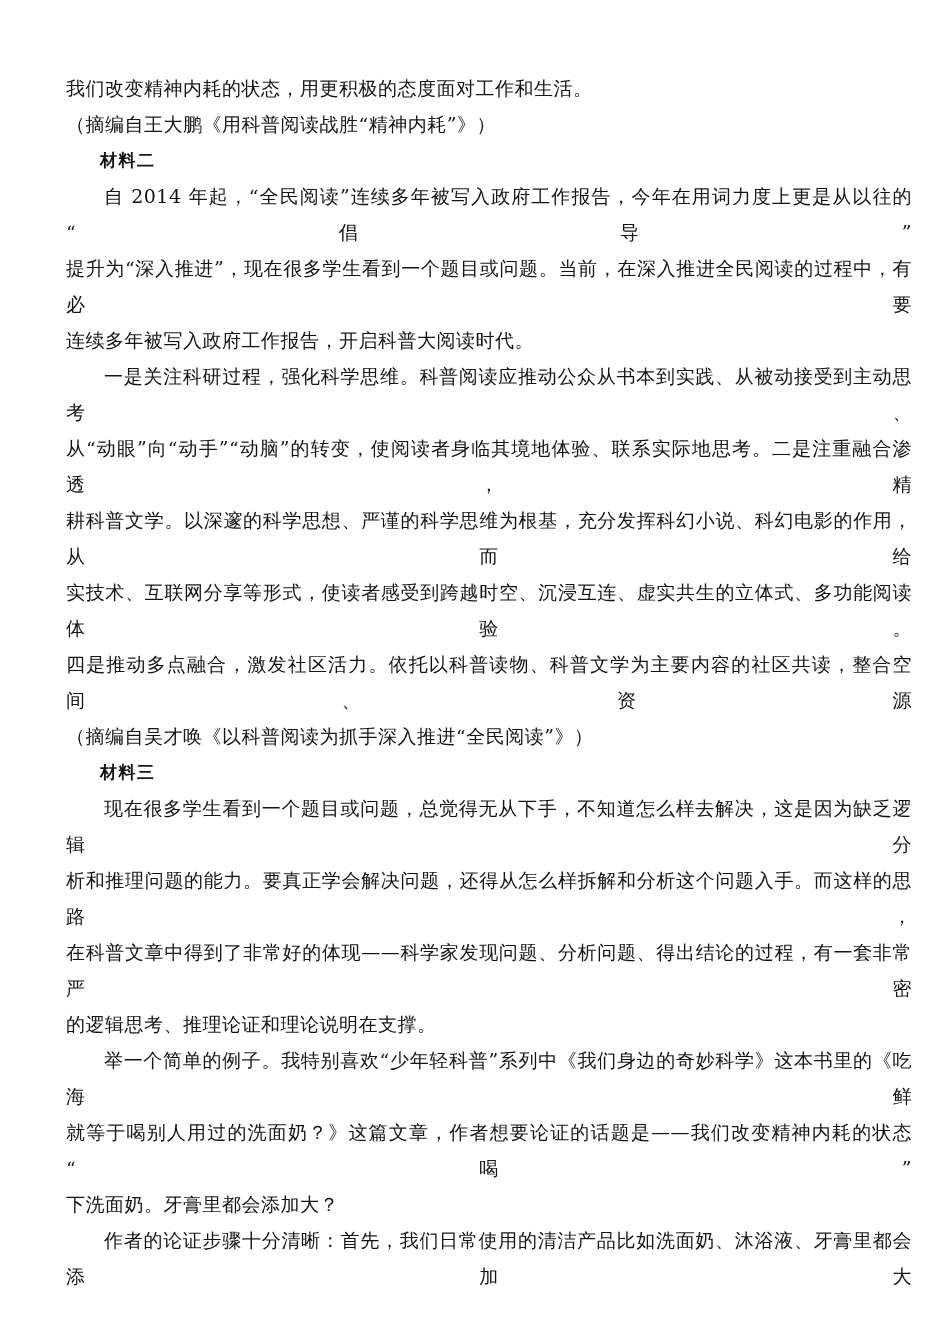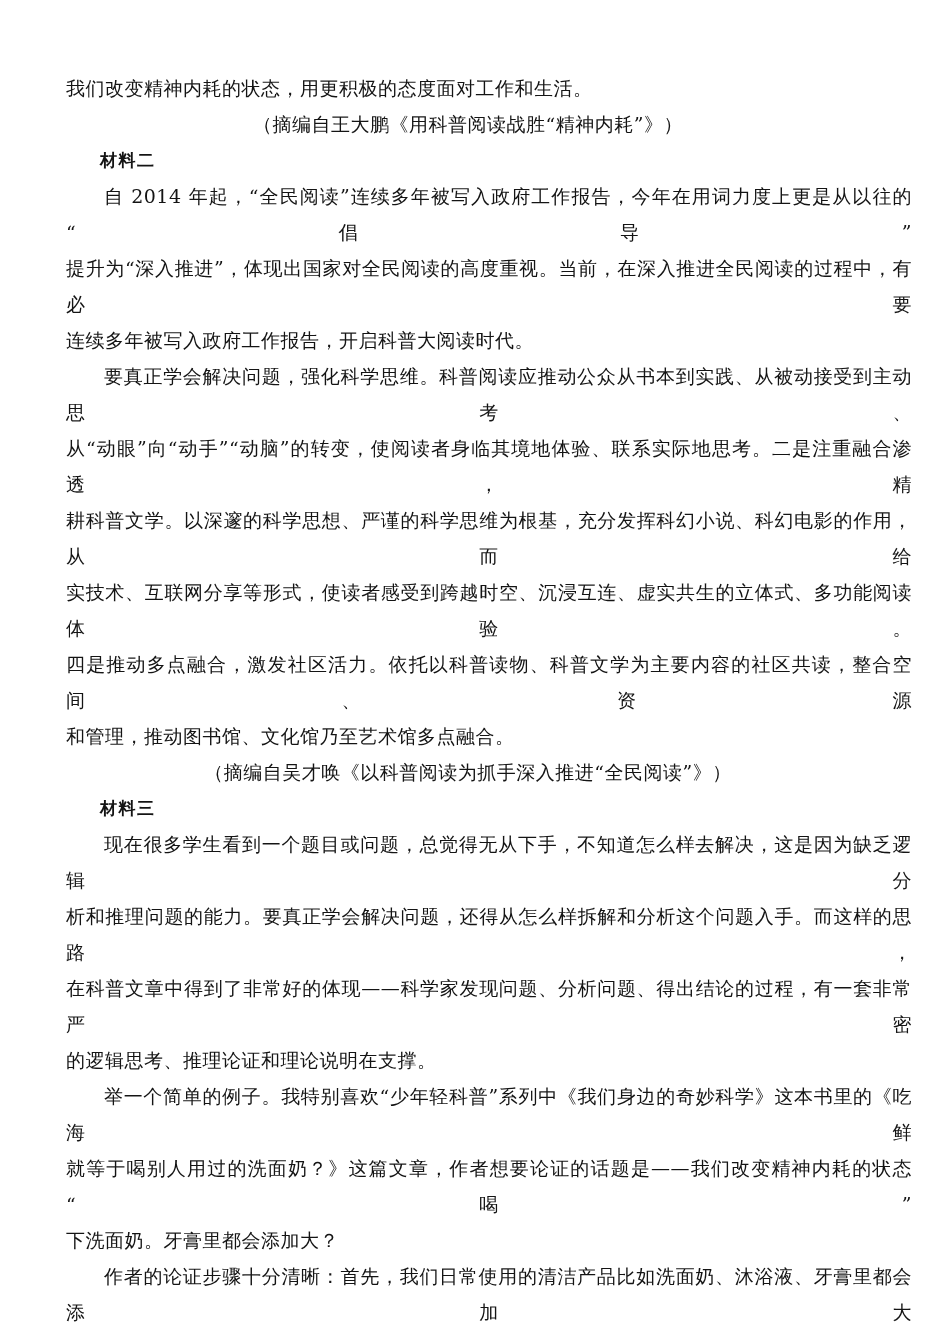--- a/index.html
+++ b/index.html
@@ -33,21 +33,21 @@
     text-align-last: justify;
   }
   .line.short {
     text-align: justify;
     text-align-last: left;
   }
   .para .line:first-child {
     text-indent: 2em;
   }
   .attribution {
-    text-align: center;
+    text-align: left;
     padding-right: 42px;
   }
   .mat-heading {
     margin: 0;
     font-family: "DejaVu Sans", "Liberation Sans", sans-serif;
     font-weight: bold;
     font-size: 17px;
     line-height: 36px;
     text-indent: 2em;
     letter-spacing: 1.5px;
@@ -61,30 +61,29 @@
 
     <div class="line short">我们改变精神内耗的状态，用更积极的态度面对工作和生活。</div>
 
     <div class="attribution">（摘编自王大鹏《用科普阅读战胜“精神内耗”》）</div>
 
     <h2 class="mat-heading">材料二</h2>
 
     <div>
       <div class="para">
           <div class="line">自 2014 年起，“全民阅读”连续多年被写入政府工作报告，今年在用词力度上更是从以往的“倡导”</div>
-          <div class="line">提升为“深入推进”，体现出国家对全民阅读的高度重视。当前，在深入推进全民阅读的过程中，有必要</div>
+          <div class="line">提升为“深入推进”，现在很多学生看到一个题目或问题。当前，在深入推进全民阅读的过程中，有必要</div>
           <div class="line short">连续多年被写入政府工作报告，开启科普大阅读时代。</div>
         </div>
       <div class="para">
-          <div class="line">要真正学会解决问题，强化科学思维。科普阅读应推动公众从书本到实践、从被动接受到主动思考、</div>
+          <div class="line">一是关注科研过程，强化科学思维。科普阅读应推动公众从书本到实践、从被动接受到主动思考、</div>
           <div class="line">从“动眼”向“动手”“动脑”的转变，使阅读者身临其境地体验、联系实际地思考。二是注重融合渗透，精</div>
           <div class="line">耕科普文学。以深邃的科学思想、严谨的科学思维为根基，充分发挥科幻小说、科幻电影的作用，从而给</div>
           <div class="line">实技术、互联网分享等形式，使读者感受到跨越时空、沉浸互连、虚实共生的立体式、多功能阅读体验。</div>
           <div class="line">四是推动多点融合，激发社区活力。依托以科普读物、科普文学为主要内容的社区共读，整合空间、资源</div>
-          <div class="line short">和管理，推动图书馆、文化馆乃至艺术馆多点融合。</div>
         </div>
     </div>
 
     <div class="attribution">（摘编自吴才唤《以科普阅读为抓手深入推进“全民阅读”》）</div>
 
     <h2 class="mat-heading">材料三</h2>
 
     <div>
       <div class="para">
           <div class="line">现在很多学生看到一个题目或问题，总觉得无从下手，不知道怎么样去解决，这是因为缺乏逻辑分</div>

